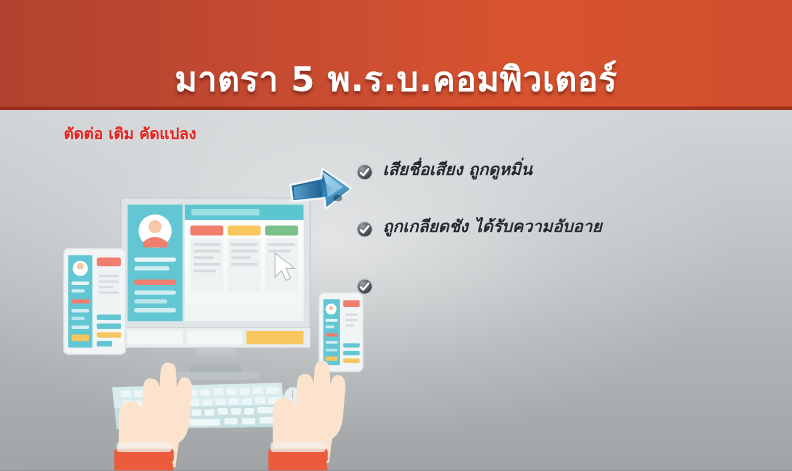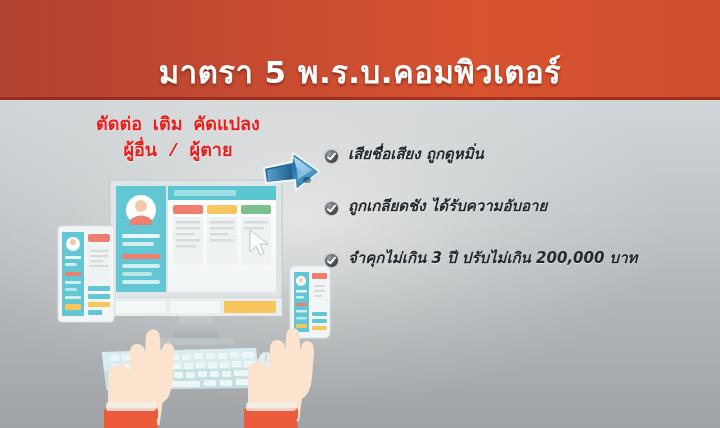--- a/index.html
+++ b/index.html
@@ -63,27 +63,25 @@
       linear-gradient(180deg, #d2d5d7 0%, #c3c7c9 30%, #b1b5b7 62%, #a0a4a6 100%);
     pointer-events: none;
   }
 
   
   .caption {
     position: absolute;
     left: 58px;
     top: 112px;
     width: 240px;
-    text-align: center;
     color: #e41f1c;
-    font-size: 18px;
+    font-size: 14px;
     font-weight: 700;
     line-height: 1.45;
     text-shadow: 0 1px 1px rgba(255,255,255,0.75);
-    font-family: Liberation Mono, monospace;
   }
   .caption .l2 { display: block; }
 
   
   .arrow {
     position: absolute;
     left: 262px;
     top: 150px;
     width: 62px;
     height: 58px;
@@ -341,21 +339,20 @@
           <path d="M192 248 L192 260 L246 260 L244 248 q-26 6 -52 0 z" fill="#ec5b3c"></path>
           <rect x="192" y="240" width="54" height="12" rx="3" fill="#ec5b3c"></rect>
           <rect x="194" y="234" width="50" height="9" rx="3" fill="#f4efe9" opacity="0.8"></rect>
         </g>
       </g>
     </svg>
   </div>
 
   <div class="caption">
     <span>ตัดต่อ เติม คัดแปลง</span>
-    <span class="l2">ผู้อื่น / ผู้ตาย</span>
   </div>
 
   <div class="arrow">
     <svg width="62" height="58" viewBox="0 0 62 58" xmlns="http://www.w3.org/2000/svg">
       <defs>
         <linearGradient id="arrTop" x1="0" y1="0" x2="1" y2="1">
           <stop offset="0%" stop-color="#1c4d73"></stop>
           <stop offset="55%" stop-color="#2d7db4"></stop>
           <stop offset="100%" stop-color="#7fc2e4"></stop>
         </linearGradient>
@@ -410,19 +407,18 @@
       <span class="bullet-text">ถูกเกลียดชัง ได้รับความอับอาย</span>
     </div>
 
     <div class="bullet-row">
       <span class="bullet-icon">
         <svg width="15" height="15" viewBox="0 0 15 15" xmlns="http://www.w3.org/2000/svg">
           <circle cx="7.5" cy="7.5" r="7" fill="url(#bg1)" stroke="#c9ced0" stroke-width="1"></circle>
           <path d="M4 8.2 L6.3 10.3 L11 4.6" fill="none" stroke="#ffffff" stroke-width="1.9" stroke-linecap="round" stroke-linejoin="round"></path>
         </svg>
       </span>
-      <span class="bullet-text">จำคุกไม่เกิน 3 ปี ปรับไม่เกิน 200,000 บาท</span>
     </div>
 
   </div>
 
 
 </div>
 
 </body></html>

